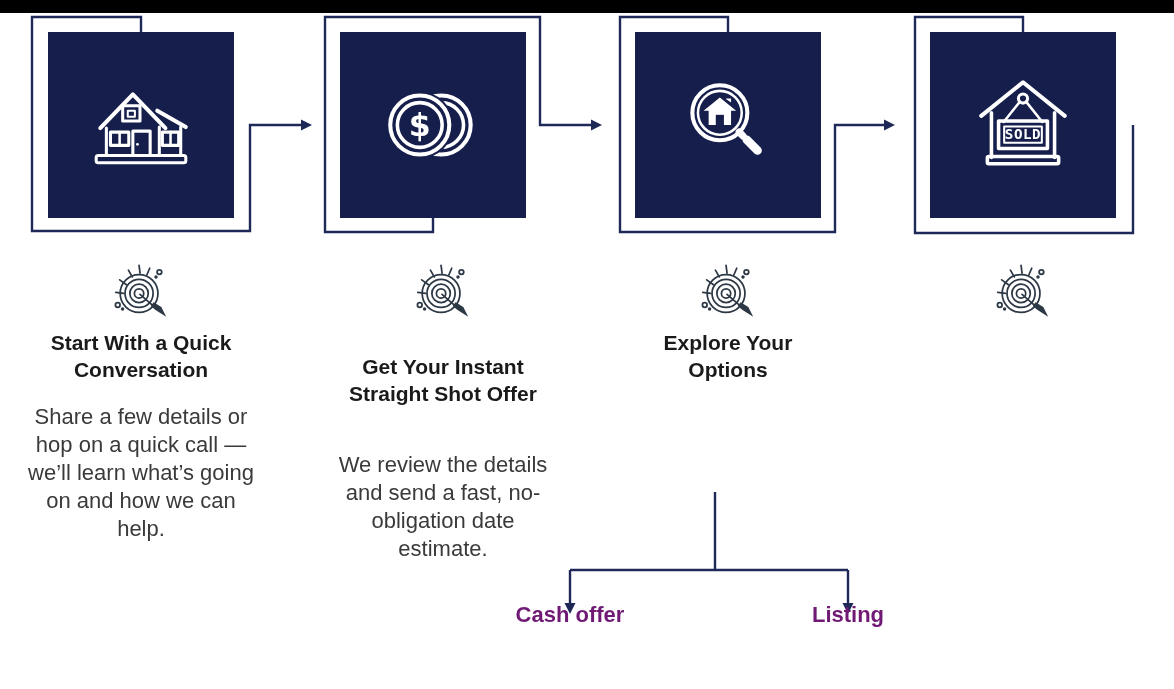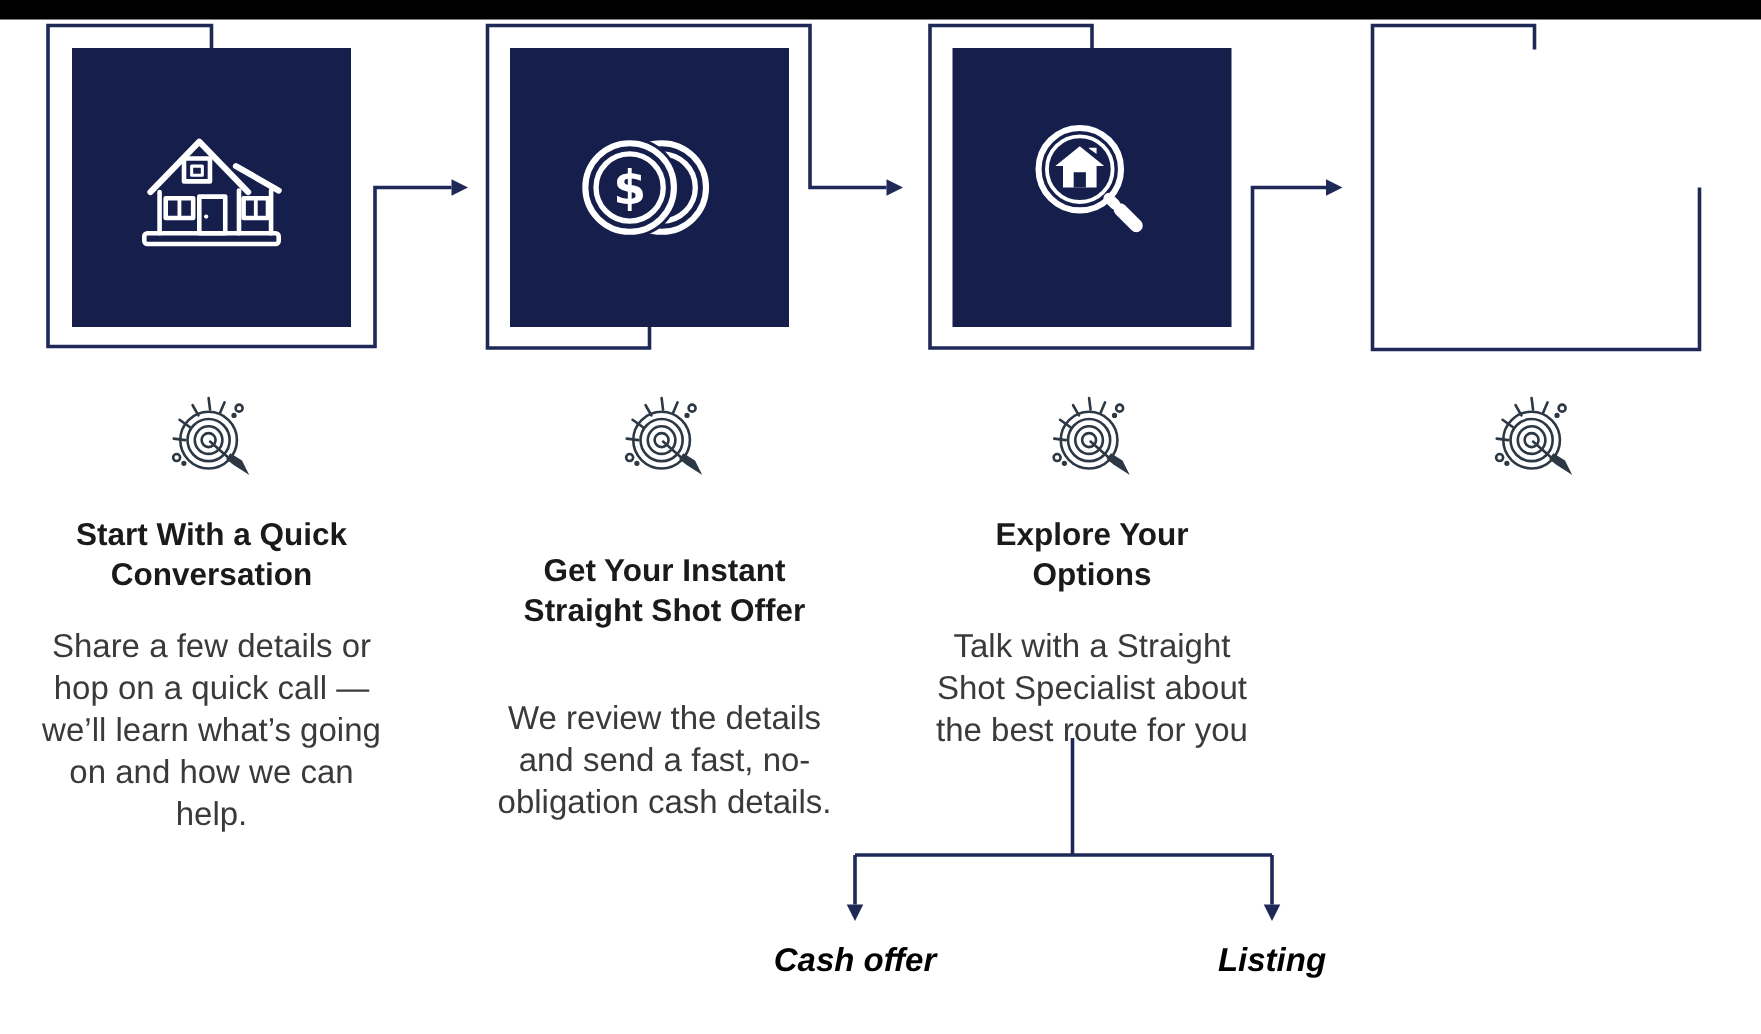--- a/index.html
+++ b/index.html
@@ -19,36 +19,36 @@
   .card.c4{left:930px;}
   .col{
     position:absolute;top:262px;width:270px;display:flex;flex-direction:column;
     align-items:center;text-align:center;
   }
   .col.k1{left:6px;}
   .col.k2{left:308px;gap:24px;}
   .col.k3{left:593px;}
   .col.k4{left:888px;}
   .step-title{
-    margin-top:24px;font-size:21px;font-weight:700;line-height:27px;color:#1a1a1a;
+    margin-top:10px;font-size:21px;font-weight:700;line-height:27px;color:#1a1a1a;
   }
   .k1 .step-title{max-width:220px;}
   .k2 .step-title{max-width:232px;}
   .k3 .step-title{max-width:180px;}
   .k4 .step-title{max-width:212px;}
   .step-desc{
     margin-top:20px;font-size:22px;line-height:28px;color:#3a3a3a;
   }
   .k1 .step-desc{max-width:242px;}
   .k2 .step-desc{max-width:238px;}
   .k3 .step-desc{max-width:228px;}
   .k4 .step-desc{max-width:252px;}
   .branch-label{
-    position:absolute;top:627px;transform:translateX(-50%);
-    font-size:22px;font-weight:700;color:#000000;white-space:nowrap;font-style:italic;
+    position:absolute;top:602px;transform:translateX(-50%);
+    font-size:22px;font-weight:700;color:#701a75;white-space:nowrap;
   }
   .branch-label.cash{left:570px;}
   .branch-label.list{left:848px;}
 </style>
 </head>
 <body>
 
 <div id="stage">
 
   <div class="topbar"></div>
@@ -110,20 +110,35 @@
         <circle cx="47" cy="43" r="27" stroke-width="4"></circle>
         <circle cx="47" cy="43" r="21.5" stroke-width="2.5"></circle>
         <line x1="66" y1="62" x2="70" y2="66" stroke-width="7"></line>
         <line x1="73.5" y1="69.5" x2="84" y2="80" stroke-width="8.5"></line>
       </g>
       <path d="M47,28 L31,41 H36 V55 H58 V41 H63 Z M58,33 V29 h-5 v0.5 Z" fill="#ffffff"></path>
       <rect x="43" y="45" width="8" height="10" fill="#161f4c"></rect>
     </svg>
   </div>
 
+  <div class="card c4">
+    <svg width="112" height="112" viewBox="0 0 110 110">
+      <g fill="none" stroke="#ffffff" stroke-linecap="round" stroke-linejoin="round">
+        <path d="M14,46 L55,13 L96,46" stroke-width="4"></path>
+        <line x1="24" y1="43" x2="24" y2="87" stroke-width="3.5"></line>
+        <line x1="86" y1="43" x2="86" y2="87" stroke-width="3.5"></line>
+        <rect x="20" y="86" width="70" height="7" rx="1.5" stroke-width="3.5"></rect>
+        <circle cx="55" cy="29" r="4.5" stroke-width="3"></circle>
+        <path d="M52,32 L36,52 M58,32 L74,52" stroke-width="2.5"></path>
+        <rect x="31" y="51" width="48" height="27" stroke-width="3.5"></rect>
+        <rect x="36.5" y="56.5" width="37" height="16" stroke-width="2"></rect>
+      </g>
+      <text x="55" y="69" text-anchor="middle" fill="#ffffff" font-family="DejaVu Sans Mono, monospace" font-size="14" font-weight="bold" letter-spacing="0.5">SOLD</text>
+    </svg>
+  </div>
 
   <div class="col k1">
     <svg width="62" height="57" viewBox="0 0 64 58">
       <g stroke="#2d3845" stroke-width="1.8" fill="none" stroke-linecap="round">
         <circle cx="30" cy="32" r="19.5"></circle>
           <circle cx="30" cy="32" r="14.5"></circle>
         <circle cx="30" cy="32" r="9.5"></circle>
           <circle cx="30" cy="32" r="4.8"></circle>
         <line x1="31" y1="33" x2="47" y2="47"></line>
         <path d="M6,31 L14,32 M10,18 L17,23 M19,8 L23,15 M30,3 L31,11 M41,6 L38,13"></path>
@@ -148,41 +163,40 @@
         <line x1="31" y1="33" x2="47" y2="47"></line>
         <path d="M6,31 L14,32 M10,18 L17,23 M19,8 L23,15 M30,3 L31,11 M41,6 L38,13"></path>
         <circle cx="51" cy="10" r="2.4"></circle>
           <circle cx="8" cy="44" r="2.4"></circle>
         <circle cx="47.5" cy="15" r="0.9" fill="#2d3845"></circle>
         <circle cx="13" cy="48" r="0.9" fill="#2d3845"></circle>
       </g>
       <polygon points="45,41 53,46 58,56 47,49 42,45" fill="#2d3845"></polygon>
     </svg>
     <div class="step-title">Get Your Instant Straight Shot Offer</div>
-    <div class="step-desc">We review the details and send a fast, no-obligation cash details.</div>
+    <div class="step-desc">We review the details and send a fast, no-obligation date estimate.</div>
   </div>
 
   <div class="col k3">
     <svg width="62" height="57" viewBox="0 0 64 58">
       <g stroke="#2d3845" stroke-width="1.8" fill="none" stroke-linecap="round">
         <circle cx="30" cy="32" r="19.5"></circle>
           <circle cx="30" cy="32" r="14.5"></circle>
         <circle cx="30" cy="32" r="9.5"></circle>
           <circle cx="30" cy="32" r="4.8"></circle>
         <line x1="31" y1="33" x2="47" y2="47"></line>
         <path d="M6,31 L14,32 M10,18 L17,23 M19,8 L23,15 M30,3 L31,11 M41,6 L38,13"></path>
         <circle cx="51" cy="10" r="2.4"></circle>
           <circle cx="8" cy="44" r="2.4"></circle>
         <circle cx="47.5" cy="15" r="0.9" fill="#2d3845"></circle>
         <circle cx="13" cy="48" r="0.9" fill="#2d3845"></circle>
       </g>
       <polygon points="45,41 53,46 58,56 47,49 42,45" fill="#2d3845"></polygon>
     </svg>
     <div class="step-title">Explore Your Options</div>
-    <div class="step-desc">Talk with a Straight Shot Specialist about the best route for you</div>
   </div>
 
   <div class="col k4">
     <svg width="62" height="57" viewBox="0 0 64 58">
       <g stroke="#2d3845" stroke-width="1.8" fill="none" stroke-linecap="round">
         <circle cx="30" cy="32" r="19.5"></circle>
           <circle cx="30" cy="32" r="14.5"></circle>
         <circle cx="30" cy="32" r="9.5"></circle>
           <circle cx="30" cy="32" r="4.8"></circle>
         <line x1="31" y1="33" x2="47" y2="47"></line>

